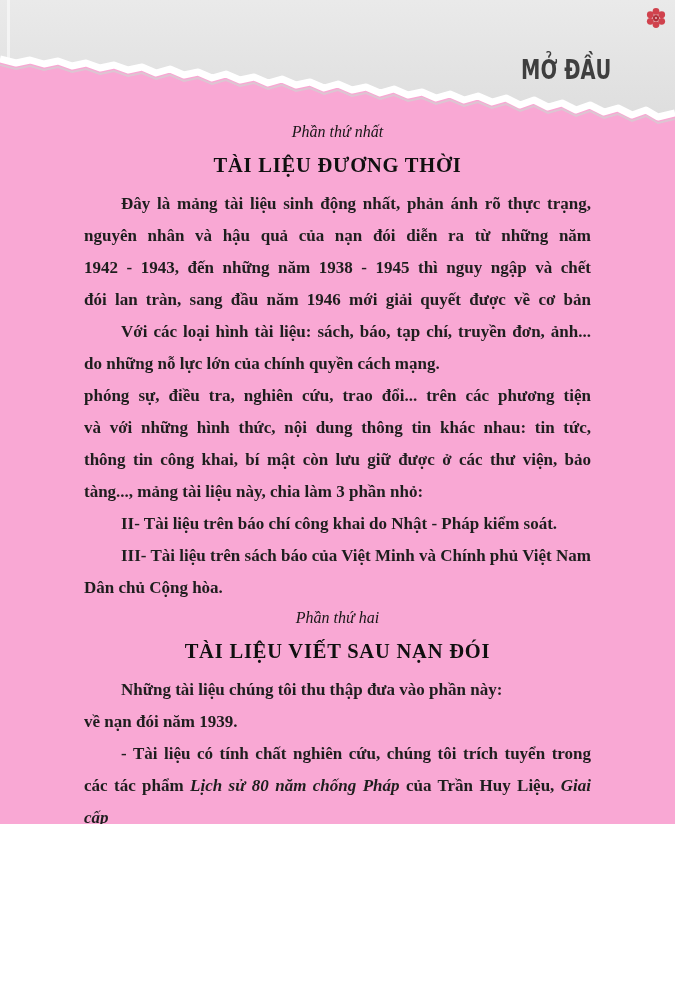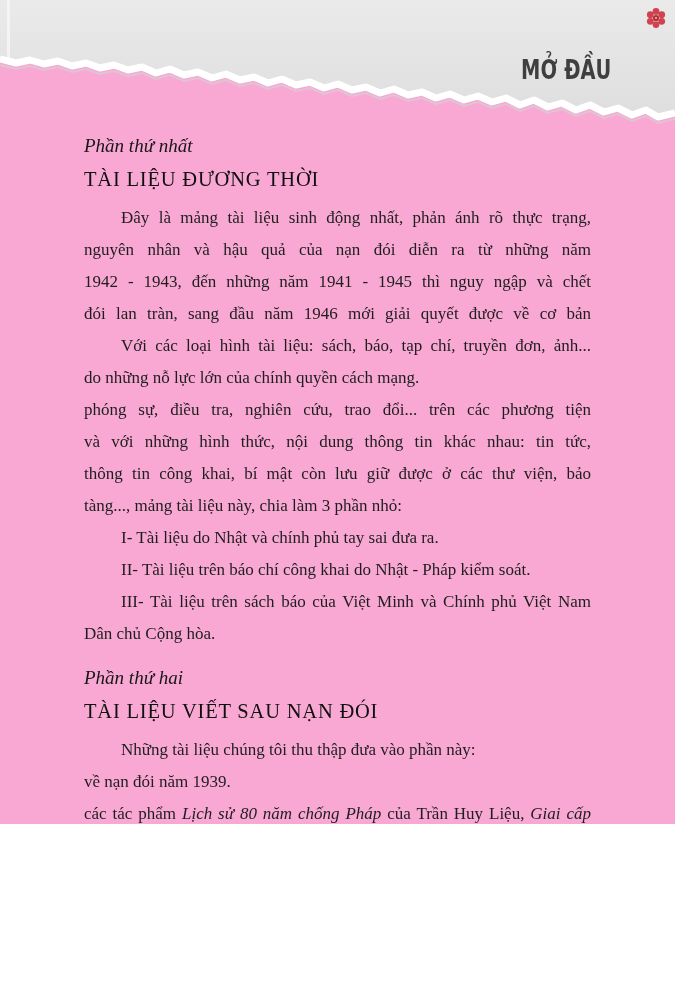--- a/index.html
+++ b/index.html
@@ -16,28 +16,28 @@
     letter-spacing:0px; transform:scaleX(0.72); transform-origin:100% 50%;
     white-space:nowrap;
   }
   .flower{position:absolute; top:6px; left:644px; width:24px; height:24px;}
   
   .content{
     position:absolute; top:0; left:84px; width:507px; padding-top:118px;
     color:#1e1e1e; font-size:17px;
   }
   .subtitle{
-    text-align:left; font-style:italic; font-size:19px; color:#161616;
-    line-height:28px; margin-top:14px; margin-bottom:4px;
+    text-align:center; font-style:italic; font-size:16px; color:#161616;
+    line-height:28px; margin-top:0; margin-bottom:4px;
   }
   .title{
-    text-align:left; font-weight:400; font-size:20.5px; color:#101010;
+    text-align:center; font-weight:700; font-size:20.5px; color:#101010;
     letter-spacing:0.8px; line-height:30px; margin-bottom:8px;
   }
-  .line{line-height:32px; text-align:justify;}
+  .line{line-height:32px; text-align:justify;font-weight:bold;}
   .line.jl{text-align-last:justify;}
   .line.ll{text-align-last:left;}
   .line.ind{text-indent:37px;}
   .line em{font-style:italic;}
   
   .page-number{
     position:absolute; left:552px; top:905px;
     font-family:"DejaVu Sans","Liberation Sans",sans-serif;
     font-weight:700; font-size:24px; color:#1c1c1c;
     transform:scaleX(0.78); transform-origin:0 50%;
@@ -100,35 +100,35 @@
     <circle cx="12" cy="12" r="1.1" fill="#e9b3b7"></circle>
   </svg>
 
   <div class="chapter-title">MỞ ĐẦU</div>
 
   <div class="content">
       <div class="subtitle">Phần thứ nhất</div>
       <div class="title">TÀI LIỆU ĐƯƠNG THỜI</div>
       <div class="line jl ind"><span>Đây là mảng tài liệu sinh động nhất, phản ánh rõ thực trạng,</span></div>
       <div class="line jl"><span>nguyên nhân và hậu quả của nạn đói diễn ra từ những năm</span></div>
-      <div class="line jl"><span>1942 - 1943, đến những năm 1941 - 1945 thì nguy ngập và chết</span></div>
+      <div class="line jl"><span>1942 - 1943, đến những năm 1938 - 1945 thì nguy ngập và chết</span></div>
       <div class="line jl"><span>đói lan tràn, sang đầu năm 1946 mới giải quyết được về cơ bản</span></div>
       <div class="line jl ind"><span>Với các loại hình tài liệu: sách, báo, tạp chí, truyền đơn, ảnh...</span></div>
       <div class="line ll"><span>do những nỗ lực lớn của chính quyền cách mạng.</span></div>
       <div class="line jl"><span>phóng sự, điều tra, nghiên cứu, trao đổi... trên các phương tiện</span></div>
       <div class="line jl"><span>và với những hình thức, nội dung thông tin khác nhau: tin tức,</span></div>
       <div class="line jl"><span>thông tin công khai, bí mật còn lưu giữ được ở các thư viện, bảo</span></div>
       <div class="line ll"><span>tàng..., mảng tài liệu này, chia làm 3 phần nhỏ:</span></div>
-      <div class="line ll ind"><span>I- Tài liệu do Nhật và chính phủ tay sai đưa ra.</span></div>
       <div class="line ll ind"><span>II- Tài liệu trên báo chí công khai do Nhật - Pháp kiểm soát.</span></div>
       <div class="line jl ind"><span>III- Tài liệu trên sách báo của Việt Minh và Chính phủ Việt Nam</span></div>
       <div class="line ll"><span>Dân chủ Cộng hòa.</span></div>
       <div class="subtitle">Phần thứ hai</div>
       <div class="title">TÀI LIỆU VIẾT SAU NẠN ĐÓI</div>
       <div class="line ll ind"><span>Những tài liệu chúng tôi thu thập đưa vào phần này:</span></div>
       <div class="line ll"><span>về nạn đói năm 1939.</span></div>
+      <div class="line jl ind"><span>- Tài liệu có tính chất nghiên cứu, chúng tôi trích tuyển trong</span></div>
       <div class="line jl"><span>các tác phẩm </span><em>Lịch sử 80 năm chống Pháp</em><span> của Trần Huy Liệu, </span><em>Giai cấp</em></div>
     </div>
 
   <div class="page-number">19</div>
   <div class="footer-rule"></div>
 
 </div>
 
 </body></html>

